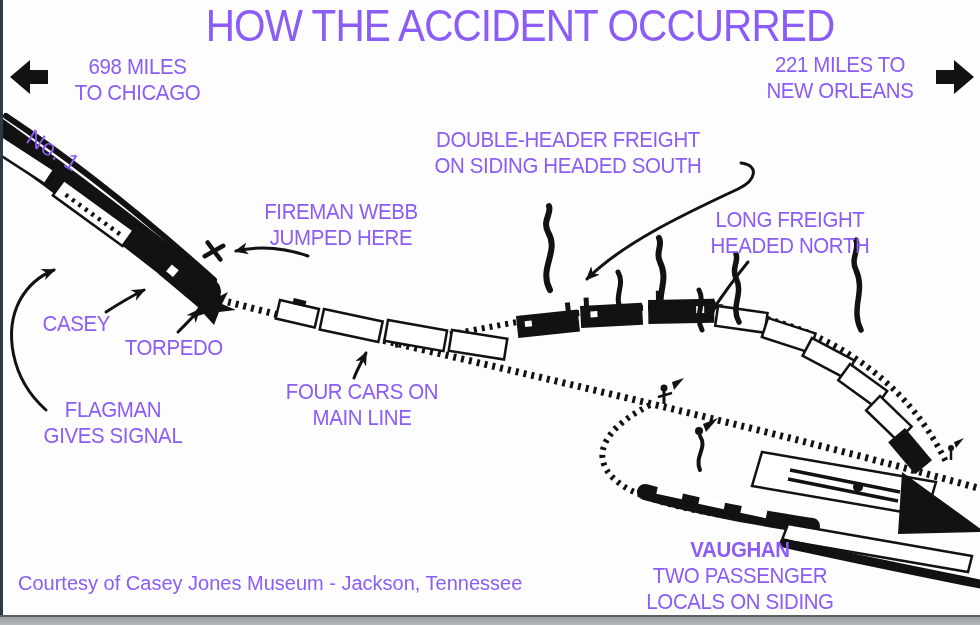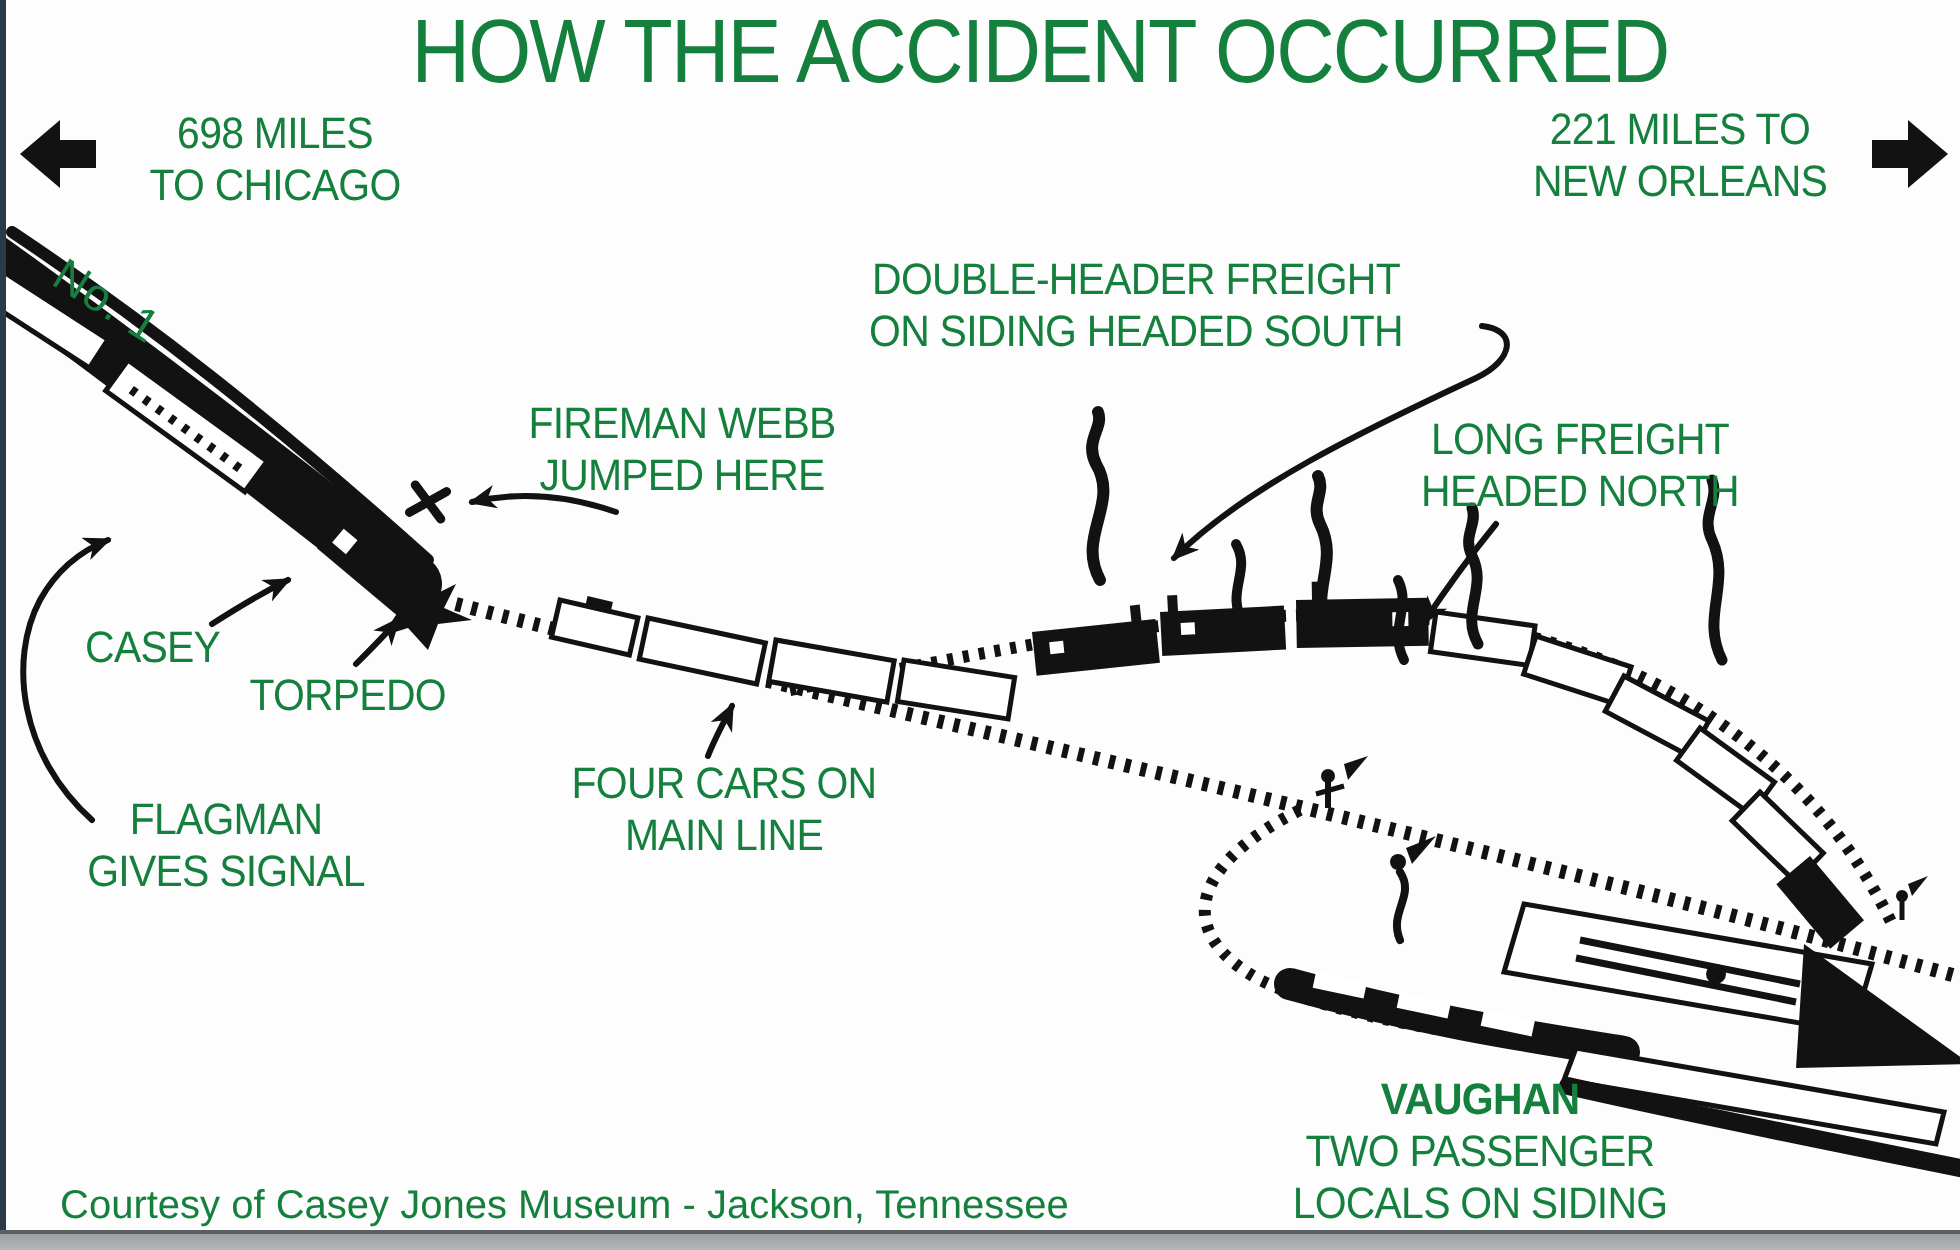--- a/index.html
+++ b/index.html
@@ -1,36 +1,36 @@
 <!DOCTYPE html>
 <html><head>
 <meta charset="utf-8">
 <style>
   html,body{margin:0;padding:0;}
   body{width:980px;height:625px;overflow:hidden;background:#e8e8e8;}
   .stage{
     position:relative;width:980px;height:625px;background:#fdfdfd;
-    font-family:"Liberation Sans",sans-serif;color:#15803d;overflow:hidden;
+    font-family:"Liberation Sans",sans-serif;color:#8b5cf6;overflow:hidden;
   }
   .left-border{position:absolute;left:0;top:0;width:3px;height:625px;background:#2c3a48;}
   .bottom-bar{position:absolute;left:0;bottom:0;width:980px;height:8px;
     background:linear-gradient(#9b9fa3,#b5b8bb);border-top:2px solid #5a5f63;}
   svg.scene{position:absolute;left:0;top:0;}
   .lbl{position:absolute;text-align:center;line-height:1.18;letter-spacing:-0.4px;
        white-space:nowrap;}
   .lbl span{display:block;}
   .cond{transform:scaleX(0.93);}
   .title{position:absolute;top:0px;left:120px;width:800px;text-align:center;
     font-size:45px;letter-spacing:-1px;transform:scaleX(0.9);white-space:nowrap;}
   .fs22{font-size:22px;}
   .left-align{text-align:left;}
   .bold{font-weight:bold;}
   .no1{position:absolute;top:124px;left:36px;font-size:23px;
        transform:rotate(32deg);transform-origin:left top;letter-spacing:0.5px;}
-  .credit{position:absolute;top:592px;left:18px;font-size:20px;letter-spacing:0;margin-left:12px;}
+  .credit{position:absolute;top:572px;left:18px;font-size:20px;letter-spacing:0;}
 </style>
 </head>
 <body>
 
 <div class="stage">
 
   <svg class="scene" width="980" height="625" viewBox="0 0 980 625">
     <defs>
       <marker id="ah" markerUnits="userSpaceOnUse" markerWidth="16" markerHeight="14" refX="12" refY="6" orient="auto">
         <path d="M0,0 L14,6 L0,12 L4,6 Z" fill="#121212"></path>

